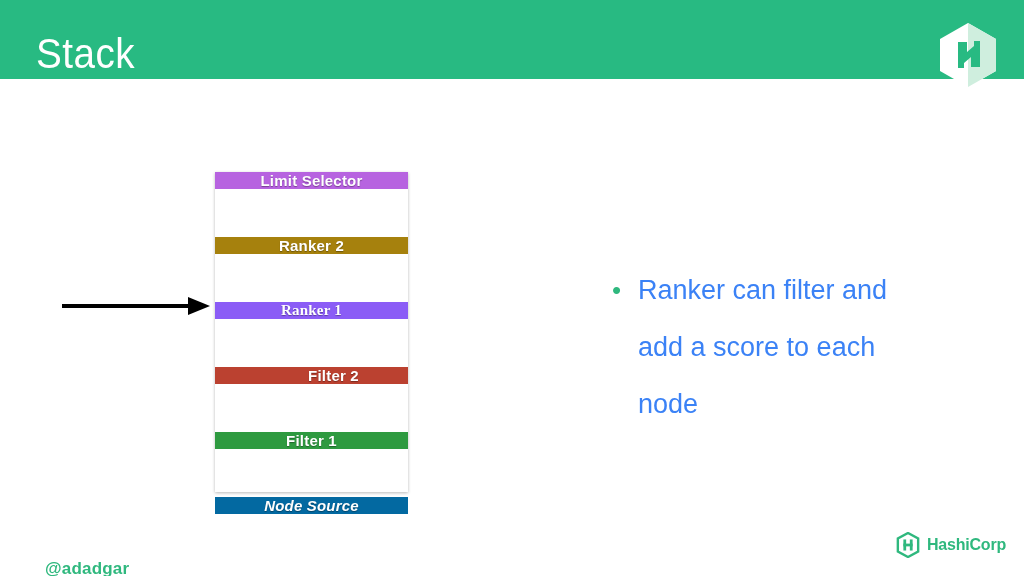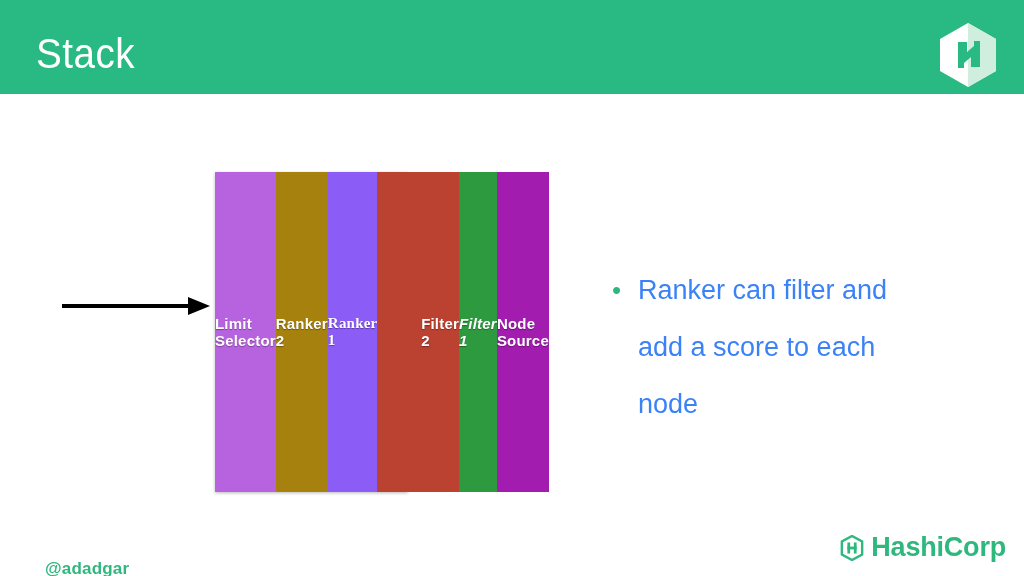--- a/index.html
+++ b/index.html
@@ -14,21 +14,21 @@
     overflow: hidden;
     position: relative;
   }
 
   
   .slide-header {
     position: absolute;
     left: 0;
     top: 0;
     width: 1024px;
-    height: 94px;
+    height: 79px;
     background: #28ba82;
     box-sizing: border-box;
   }
   .slide-title {
     position: absolute;
     left: 36px;
     top: 28px;
     font-size: 42px;
     line-height: 52px;
     font-weight: 400;
@@ -49,21 +49,22 @@
 
   
   .stack-diagram {
     position: absolute;
     left: 215px;
     top: 172px;
     width: 193px;
     height: 320px;
     box-shadow: 0 1px 3px rgba(0,0,0,0.28);
     display: flex;
-    flex-direction: row;
+    flex-direction: column;
+    gap: 48px;
   }
   .stack-layer {
     flex: 1 1 0;
     display: flex;
     align-items: center;
     justify-content: center;
     color: #ffffff;
     font-size: 15px;
     font-weight: bold;
     letter-spacing: 0.2px;
@@ -122,21 +123,21 @@
   }
   .hashicorp-logo {
     position: absolute;
     right: 18px;
     top: 532px;
     display: flex;
     align-items: center;
     gap: 7px;
   }
   .hashicorp-wordmark {
-    font-size: 27px;
+    font-size: 16px;
     font-weight: bold;
     color: #2fb87e;
     font-family: "Liberation Sans Narrow", "Liberation Sans", sans-serif;
     letter-spacing: -0.2px;
   }
 </style>
 </head>
 <body>
 
 <div class="slide-header" style="background: rgb(40, 186, 130);">
@@ -157,24 +158,24 @@
   </div>
   <div class="stack-layer" style="background: rgb(166, 129, 13); justify-content: center;">
     <span>Ranker 2</span>
   </div>
   <div class="stack-layer" style="background: #8b5cf6; font-family: Liberation Serif, serif;">
     <span>Ranker 1</span>
   </div>
   <div class="stack-layer" style="background: rgb(187, 65, 48); padding-left: 44px;">
     <span>Filter 2</span>
   </div>
-  <div class="stack-layer" style="background: rgb(46, 154, 64); font-style: italic;">
+  <div class="stack-layer" style="background: rgb(46, 154, 64);">
     <span>Filter 1</span>
   </div>
-  <div class="stack-layer" style="background: #a21caf;">
+  <div class="stack-layer" style="background: #0369a1; font-style: italic;">
     <span>Node Source</span>
   </div>
 </div>
 
 <div class="arrow-pointer">
   <svg viewBox="0 0 148 20" width="148" height="20" aria-hidden="true">
     <line x1="0" y1="10" x2="128" y2="10" stroke="#000000" stroke-width="4"></line>
     <polygon points="126,1 148,10 126,19" fill="#000000"></polygon>
   </svg>
 </div>

